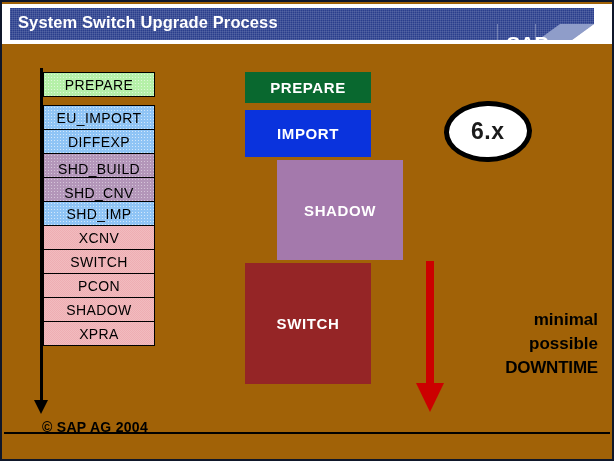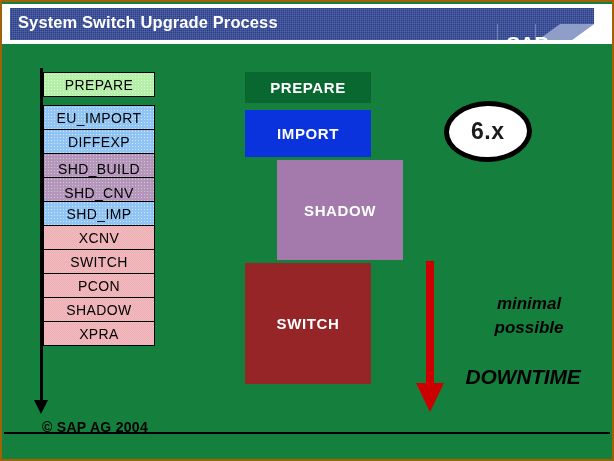--- a/index.html
+++ b/index.html
@@ -7,22 +7,22 @@
     padding: 0;
     background: #ffffff;
   }
   body {
     font-family: "Liberation Sans", sans-serif;
   }
   #slide {
     position: relative;
     width: 614px;
     height: 461px;
-    background: #15803d;
-    border: 2px solid #a16207;
+    background: #a16207;
+    border: 2px solid #0f172a;
     box-sizing: border-box;
     overflow: hidden;
   }
 
   
   #header-band {
     position: absolute;
     left: 0px;
     top: 2px;
     width: 610px;
@@ -251,37 +251,35 @@
     top: 381px;
     width: 0px;
     height: 0px;
     border-left: 14px solid transparent;
     border-right: 14px solid transparent;
     border-top: 29px solid #cc0000;
   }
   #downtime-caption {
     position: absolute;
     left: 446px;
-    top: 290px;
+    top: 306px;
     width: 150px;
-    text-align: center;
+    text-align: right;
     color: #000000;
     line-height: 1.42;
-    font-style: italic;
   }
   .dt-line1, .dt-line2 {
     font-size: 17px;
     font-weight: bold;
     padding-left: 12px;
   }
   .dt-line3 {
-    font-size: 21px;
+    font-size: 17px;
     font-weight: bold;
     letter-spacing: -0.2px;
-    margin-top: 22px;
   }
 
   
   #footer-rule {
     position: absolute;
     left: 2px;
     top: 430px;
     width: 606px;
     height: 2px;
     background: #000000;

